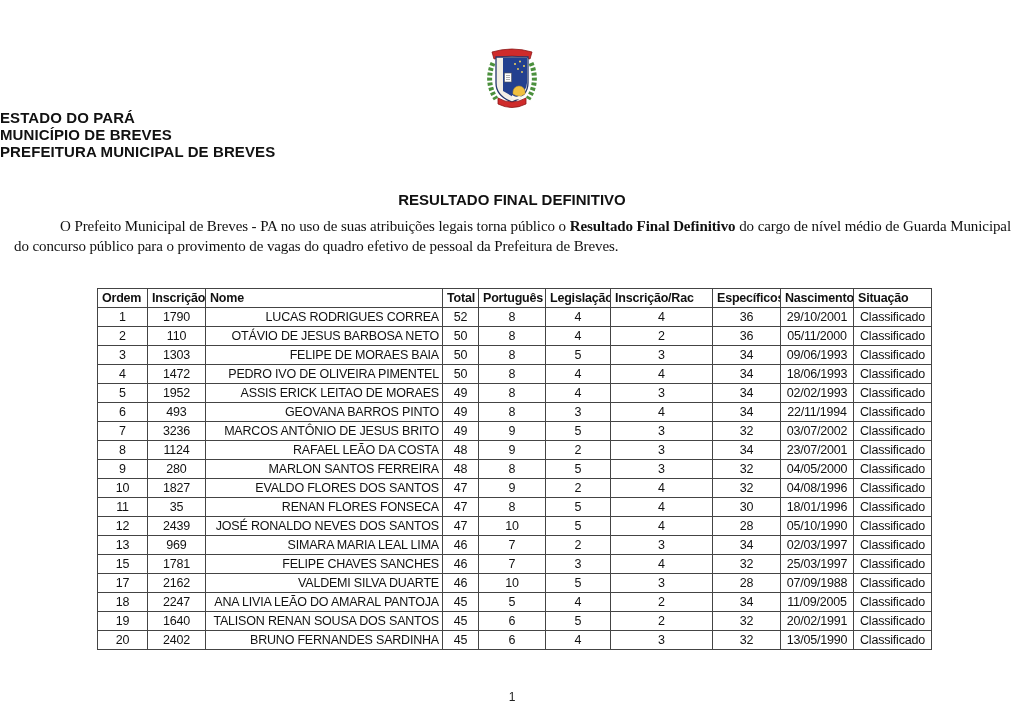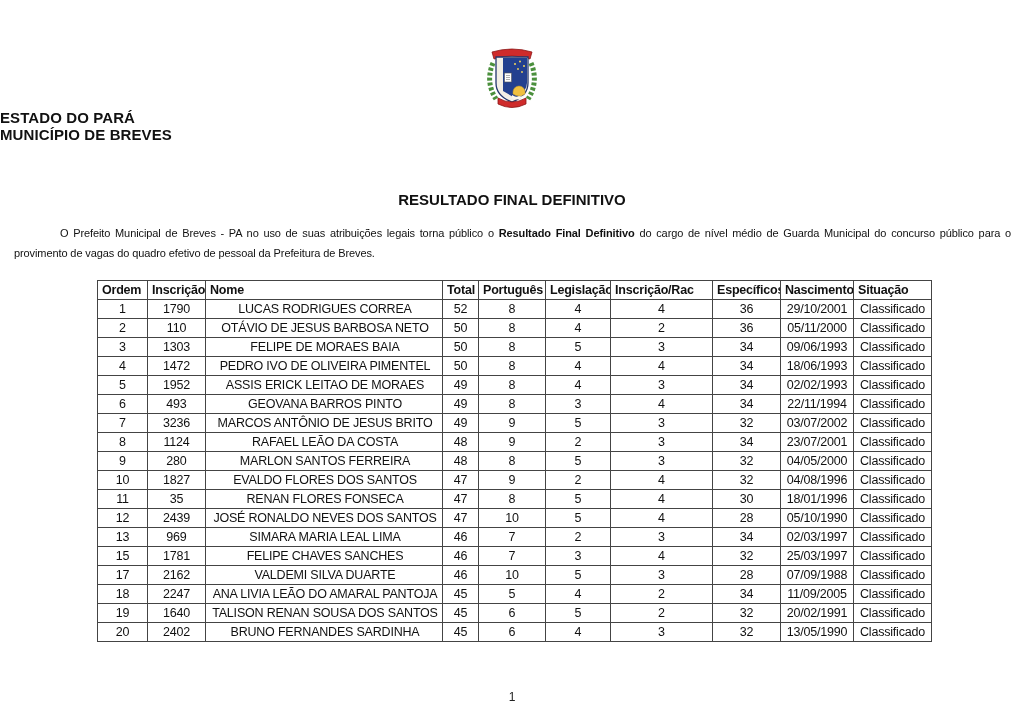--- a/index.html
+++ b/index.html
@@ -31,33 +31,34 @@
     position: absolute;
     top: 191px;
     left: 0;
     width: 100%;
     text-align: center;
     font-weight: bold;
     font-size: 15px;
   }
   .intro {
     position: absolute;
-    top: 223px;
+    top: 216px;
     left: 14px;
     right: 13px;
-    font-size: 11px;
+    font-size: 15px;
     line-height: 20px;
     text-align: justify;
     text-indent: 46px;
     letter-spacing: -0.1px;
+    font-family: Liberation Serif, serif;
   }
   .intro b { letter-spacing: -0.1px; }
   table.results {
     position: absolute;
-    top: 280px;
+    top: 288px;
     left: 97px;
     border-collapse: collapse;
     table-layout: fixed;
     width: 834px;
     font-size: 12.5px;
     letter-spacing: -0.2px;
   }
   table.results th, table.results td {
     border: 1px solid #444444;
     height: 19px;
@@ -65,21 +66,21 @@
     overflow: hidden;
     white-space: nowrap;
     line-height: 17px;
   }
   table.results th {
     font-weight: bold;
     text-align: left;
     padding-left: 4px;
   }
   table.results td { text-align: center; }
-  table.results td.col-left { text-align: center; padding-left: 5px; }
+  table.results td.col-left { text-align: right; padding-left: 5px; }
   .page-num {
     position: absolute;
     top: 690px;
     left: 0;
     width: 100%;
     text-align: center;
     font-size: 12px;
     color: #222;
   }
 </style>
@@ -110,20 +111,21 @@
 
   <path d="M31 46 A6 6 0 0 1 43 46 L43 48 Q37 52 31 48 Z" fill="#f0c040" stroke="#c79a20" stroke-width="0.5"></path>
   <path d="M30 49 Q37 54 45 47 L40 52 Q34 55 30 52 Z" fill="#fbf7ee"></path>
 
   <path d="M16 52 Q30 60 44 52 L44 58 Q30 65 16 58 Z" fill="#cf2b2b" stroke="#8c1616" stroke-width="0.8"></path>
 </svg>
 
 <div class="org-block">
   <div>ESTADO DO PARÁ</div>
   <div>MUNICÍPIO DE BREVES</div>
+  <div>PREFEITURA MUNICIPAL DE BREVES</div>
 </div>
 
 <div class="doc-title">RESULTADO FINAL DEFINITIVO</div>
 
 <p class="intro"><span>O Prefeito Municipal de Breves - PA no uso de suas atribuições legais torna público o </span><b>Resultado Final Definitivo</b><span> do cargo de nível médio de Guarda Municipal do concurso público para o provimento de vagas do quadro efetivo de pessoal da Prefeitura de Breves.</span></p>
 
 <table class="results">
   <colgroup>
     <col style="width:50px">
       <col style="width:58px">

